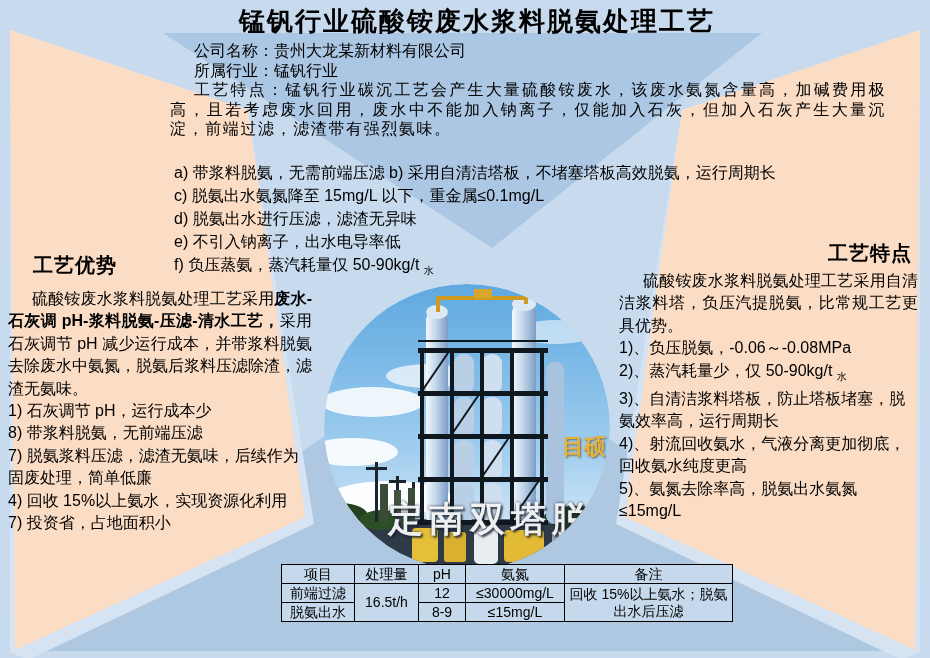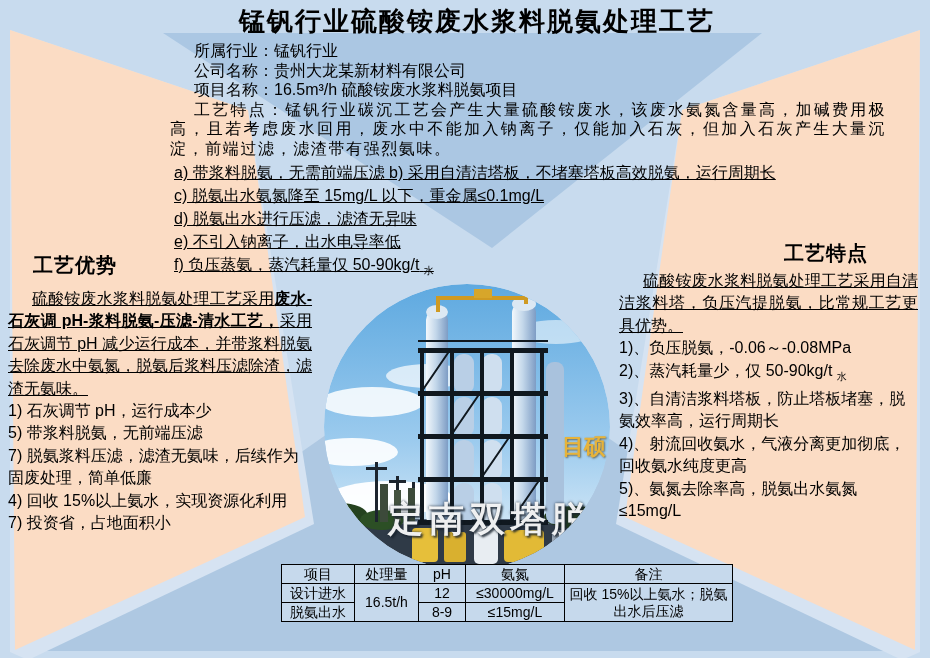--- a/index.html
+++ b/index.html
@@ -12,29 +12,29 @@
   .peach-right-back{background:#d6e3f2;clip-path:polygon(920px 30px,682px 110px,616px 524px,902px 660px,920px 652px);}
   .peach-left{background:#fbdcc4;clip-path:polygon(10px 30px,248px 110px,305px 517px,15px 650px);}
   .peach-right{background:#fbdcc4;clip-path:polygon(920px 30px,682px 110px,625px 517px,915px 650px);}
 
   .title{position:absolute;top:4px;left:12px;width:100%;text-align:center;
          font-size:26px;font-weight:700;letter-spacing:2px;z-index:3;}
 
   .info{position:absolute;left:170px;top:41px;width:716px;font-size:16px;z-index:3;}
   .info .hline{line-height:19.5px;padding-left:24px;}
   .info .para{line-height:19.5px;text-indent:24px;text-align:justify;letter-spacing:1.6px;}
-  .info .feat{line-height:23px;padding-left:4px;margin-top:3px;text-decoration:underline;}
+  .info .feat{line-height:23px;padding-left:4px;margin-top:22px;}
 
   .panel-heading{position:absolute;font-size:20px;font-weight:700;letter-spacing:1px;z-index:3;}
   #lh{left:33px;top:252px;}
-  #rh{left:784px;top:240px;}
+  #rh{left:828px;top:240px;}
   .panel{position:absolute;font-size:16px;line-height:22.4px;z-index:3;}
   #lp{left:8px;top:288px;width:304px;}
   #rp{left:619px;top:270px;width:299px;}
-  .panel .para{text-indent:24px;text-align:justify;text-decoration:underline;}
+  .panel .para{text-indent:24px;text-align:justify;}
   .sub{font-size:10px;vertical-align:-4px;}
 
   .photo{position:absolute;left:324px;top:284px;width:286px;height:286px;
          border-radius:50%;overflow:hidden;z-index:2;}
   .photo-caption{position:absolute;left:64px;top:212px;font-size:35px;font-weight:700;
          letter-spacing:6px;white-space:nowrap;color:rgba(255,255,255,.92);
          text-shadow:0 0 3px #26323e,2px 2px 2px rgba(20,30,40,.75);}
   .photo-watermark{position:absolute;left:238px;top:148px;font-size:22px;font-weight:700;
          white-space:nowrap;color:#e7b33a;text-shadow:1px 1px 2px rgba(60,40,0,.6);}
 
@@ -52,38 +52,37 @@
   <div class="bg tri-top"></div>
   <div class="bg tri-bottom"></div>
   <div class="bg peach-left-back"></div>
   <div class="bg peach-right-back"></div>
   <div class="bg peach-left"></div>
   <div class="bg peach-right"></div>
 
   <div class="title">锰钒行业硫酸铵废水浆料脱氨处理工艺</div>
 
   <div class="info">
+    <div class="hline">公司名称：贵州大龙某新材料有限公司</div>
     <div class="hline">所属行业：锰钒行业</div>
-    <div class="hline">公司名称：贵州大龙某新材料有限公司</div>
-    <div class="hline">项目名称：16.5m³/h 硫酸铵废水浆料脱氨项目</div>
     <div class="para">工艺特点：锰钒行业碳沉工艺会产生大量硫酸铵废水，该废水氨氮含量高，加碱费用极高，且若考虑废水回用，废水中不能加入钠离子，仅能加入石灰，但加入石灰产生大量沉淀，前端过滤，滤渣带有强烈氨味。</div>
     <div class="feat">
       <div>a) 带浆料脱氨，无需前端压滤 b) 采用自清洁塔板，不堵塞塔板高效脱氨，运行周期长</div>
       <div>c) 脱氨出水氨氮降至 15mg/L 以下，重金属≤0.1mg/L</div>
       <div>d) 脱氨出水进行压滤，滤渣无异味</div>
       <div>e) 不引入钠离子，出水电导率低</div>
       <div><span>f) 负压蒸氨，蒸汽耗量仅 50-90kg/t</span> <span class="sub">水</span></div>
     </div>
   </div>
 
   <div class="panel-heading" id="lh">工艺优势</div>
   <div class="panel" id="lp">
     <div class="para"><span>硫酸铵废水浆料脱氨处理工艺采用</span><b>废水-石灰调 pH-浆料脱氨-压滤-清水工艺，</b><span>采用石灰调节 pH 减少运行成本，并带浆料脱氨去除废水中氨氮，脱氨后浆料压滤除渣，滤渣无氨味。</span></div>
     <div>1) 石灰调节 pH，运行成本少</div>
-    <div>5) 带浆料脱氨，无前端压滤</div>
+    <div>8) 带浆料脱氨，无前端压滤</div>
     <div>7) 脱氨浆料压滤，滤渣无氨味，后续作为固废处理，简单低廉</div>
     <div>4) 回收 15%以上氨水，实现资源化利用</div>
     <div>7) 投资省，占地面积小</div>
   </div>
 
   <div class="panel-heading" id="rh">工艺特点</div>
   <div class="panel" id="rp">
     <div class="para">硫酸铵废水浆料脱氨处理工艺采用自清洁浆料塔，负压汽提脱氨，比常规工艺更具优势。</div>
     <div>1)、负压脱氨，-0.06～-0.08MPa</div>
     <div><span>2)、蒸汽耗量少，仅 50-90kg/t</span> <span class="sub">水</span></div>
@@ -172,21 +171,21 @@
   <table class="spec">
     <tbody>
         <tr>
       <th class="c0">项目</th>
       <th class="c1">处理量</th>
       <th class="c2">pH</th>
       <th class="c3">氨氮</th>
       <th class="c4">备注</th>
     </tr>
     <tr>
-      <td>设计进水</td>
+      <td>前端过滤</td>
       <td rowspan="2">16.5t/h</td>
       <td>12</td>
       <td>≤30000mg/L</td>
       <td rowspan="2">回收 15%以上氨水；脱氨出水后压滤</td>
     </tr>
     <tr>
       <td>脱氨出水</td>
       <td>8-9</td>
       <td>≤15mg/L</td>
     </tr>

